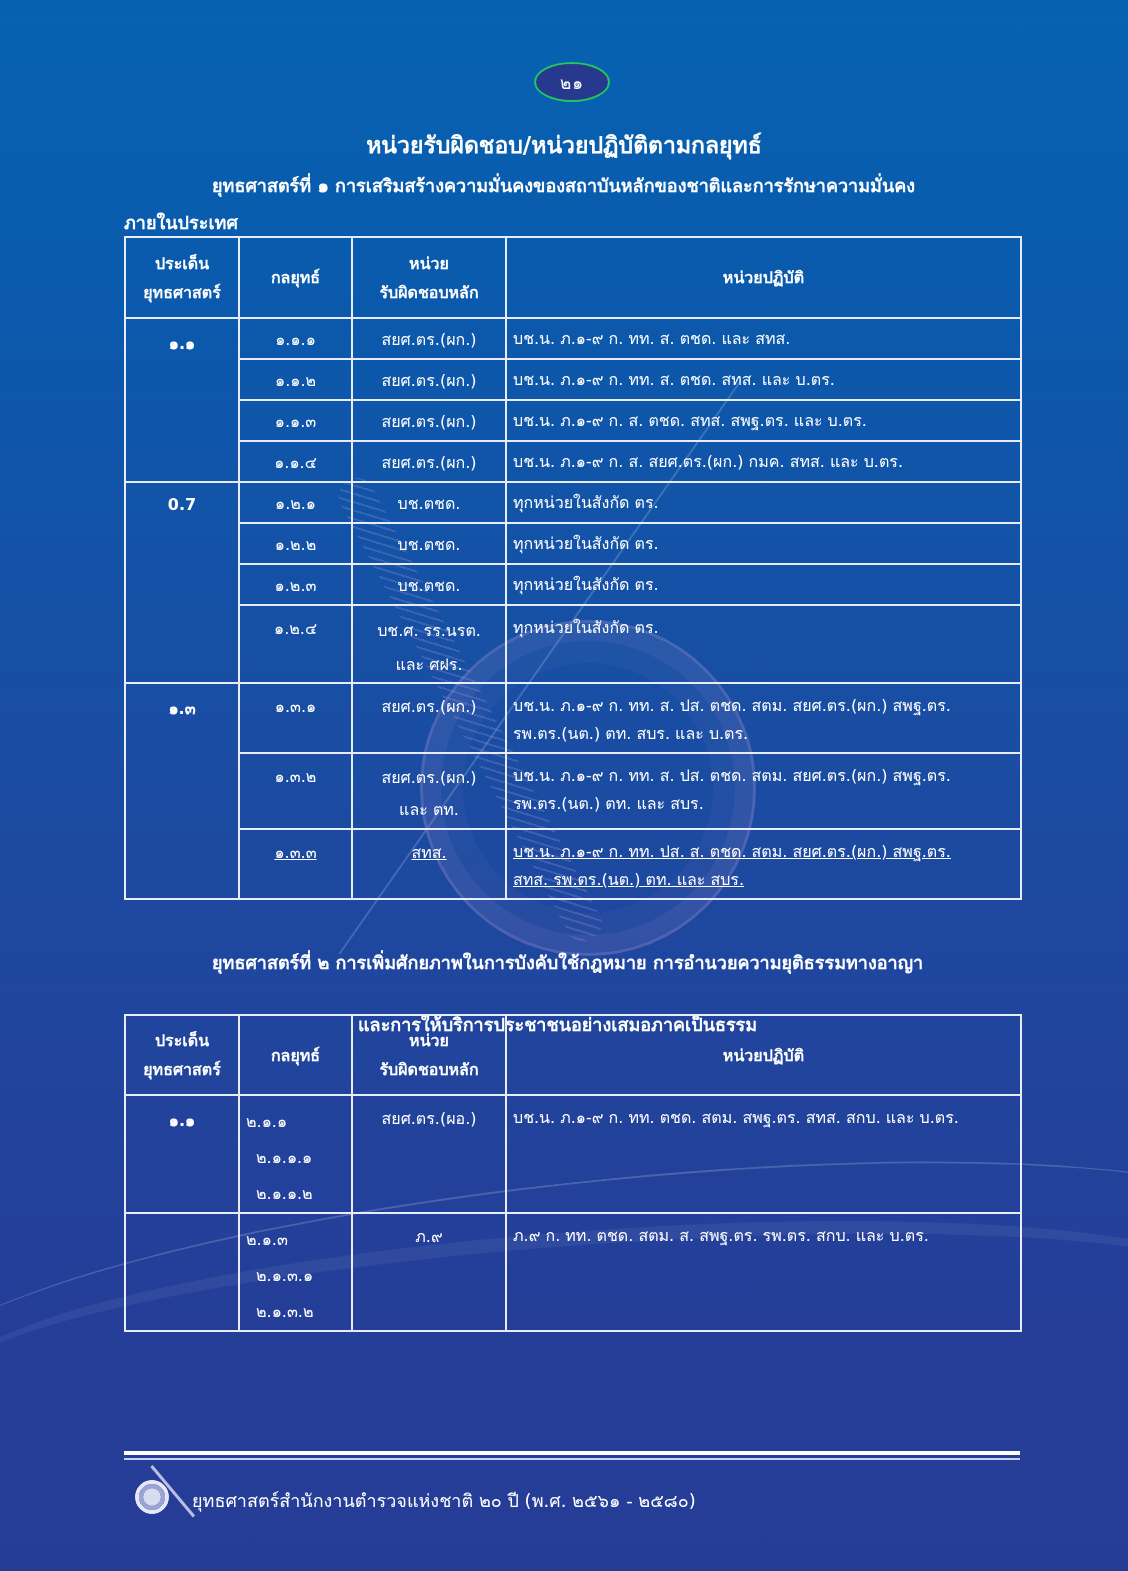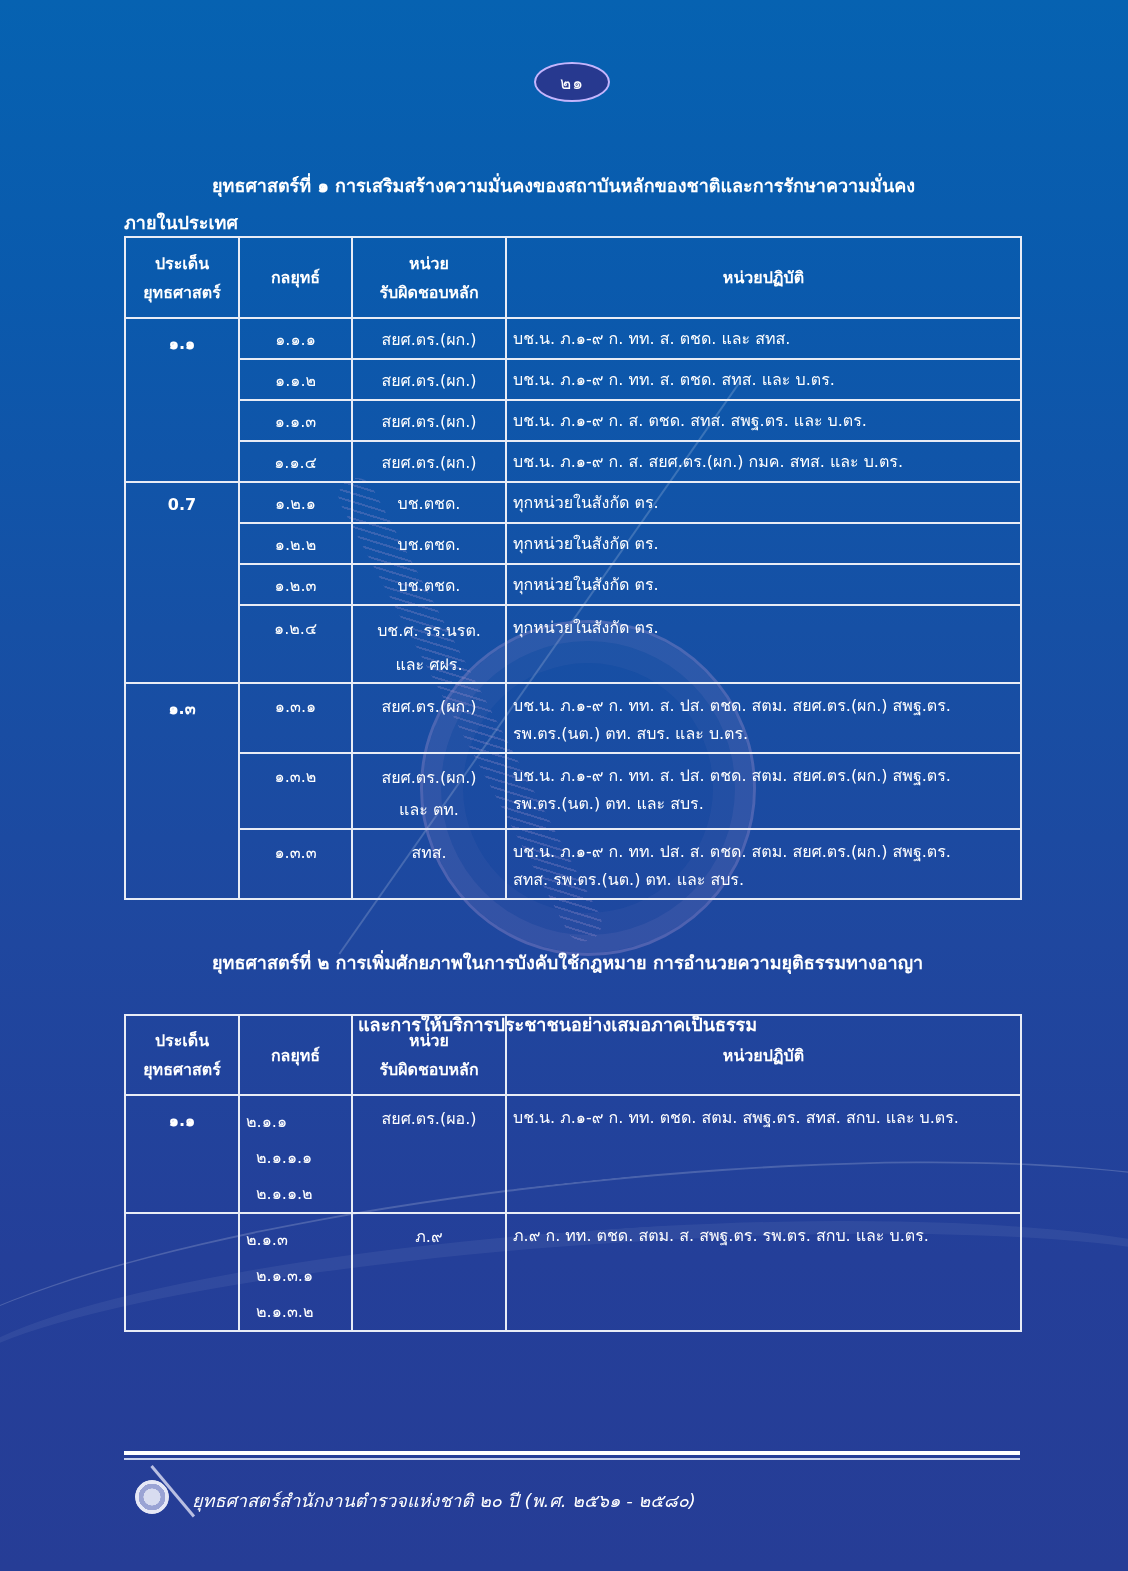--- a/index.html
+++ b/index.html
@@ -43,21 +43,21 @@
     background: repeating-linear-gradient(45deg, rgba(170,150,210,0.25) 0 2px, transparent 2px 8px);
     border-radius: 18px;
     transform: rotate(-28deg);
     transform-origin: top center;
     pointer-events: none;
   }
 
   .page-num {
     position: absolute; left: 534px; top: 62px; width: 72px; height: 36px;
     border-radius: 50%;
-    background: #27398f; border: 2px solid #c4b5fd;
+    background: #27398f; border: 2px solid #22c55e;
     display: flex; align-items: center; justify-content: center;
     font-size: 17px; letter-spacing: 1px;
   }
   .title {
     position: absolute; left: 0; width: 1128px; top: 127px;
     text-align: center; font-size: 23px; font-weight: bold;
   }
   .heading {
     position: absolute; font-size: 18px; font-weight: bold; white-space: nowrap;
   }
@@ -95,37 +95,38 @@
   .footer-emblem {
     position: absolute; left: 135px; top: 1480px; width: 34px; height: 34px;
     border-radius: 50%;
     background: radial-gradient(circle, #d8dcf0 0 35%, #9aa3d4 36% 55%, #e6e8f6 56% 70%, #8d97cc 71% 100%);
   }
   .footer-emblem-staff {
     position: absolute; left: 150px; top: 1466px; width: 3px; height: 66px;
     background: #b9bfe2; transform: rotate(-40deg); transform-origin: top center;
   }
   .footer-text {
-    position: absolute; left: 192px; top: 1486px; font-size: 18px; color: #ffffff; white-space: nowrap; font-style: italic;
+    position: absolute; left: 192px; top: 1486px; font-size: 18px; color: #ffffff; white-space: nowrap;
   }
 </style>
 </head>
 <body>
 
 <div class="page">
   <div class="bg-diag"></div>
   <div class="watermark-staff"></div>
   <div class="watermark"></div>
   <div class="bg-swoosh"></div>
   <div class="bg-swoosh2"></div>
 
   <div class="page-num">
     <span>๒๑</span>
   </div>
 
+  <div class="title">หน่วยรับผิดชอบ/หน่วยปฏิบัติตามกลยุทธ์</div>
 
   <div class="heading" style="left:212px; top:171px;">ยุทธศาสตร์ที่ ๑  การเสริมสร้างความมั่นคงของสถาบันหลักของชาติและการรักษาความมั่นคง</div>
   <div class="heading" style="left:124px; top:208px;">ภายในประเทศ</div>
 
   <table class="grid" id="table1" style="top:236px;">
     <colgroup>
       <col style="width:114px">
         <col style="width:113px">
         <col style="width:154px">
         <col style="width:515px">
@@ -222,21 +223,21 @@
         <td class="c-strat" style="padding-top:8px!important">๑.๓.๒</td>
         <td class="c-owner" style="padding-top:8px!important; line-height:32px;">
           <span style="display:block">สยศ.ตร.(ผก.)</span>
           <span style="display:block">และ ตท.</span>
         </td>
         <td class="c-units" style="padding-top:8px!important">
           <span style="display:block">บช.น. ภ.๑-๙ ก. ทท. ส. ปส. ตชด. สตม. สยศ.ตร.(ผก.) สพฐ.ตร.</span>
           <span style="display:block">รพ.ตร.(นต.) ตท. และ สบร.</span>
         </td>
       </tr>
-      <tr style="height:70px;">
+      <tr style="height:70px;text-decoration:underline;">
         <td class="c-strat" style="padding-top:8px!important">๑.๓.๓</td>
         <td class="c-owner" style="padding-top:8px!important">
             <span style="display:block">สทส.</span>
           </td>
         <td class="c-units" style="padding-top:8px!important">
           <span style="display:block">บช.น. ภ.๑-๙ ก. ทท. ปส. ส. ตชด. สตม. สยศ.ตร.(ผก.) สพฐ.ตร.</span>
           <span style="display:block">สทส. รพ.ตร.(นต.) ตท. และ สบร.</span>
         </td>
       </tr>
     </tbody>

